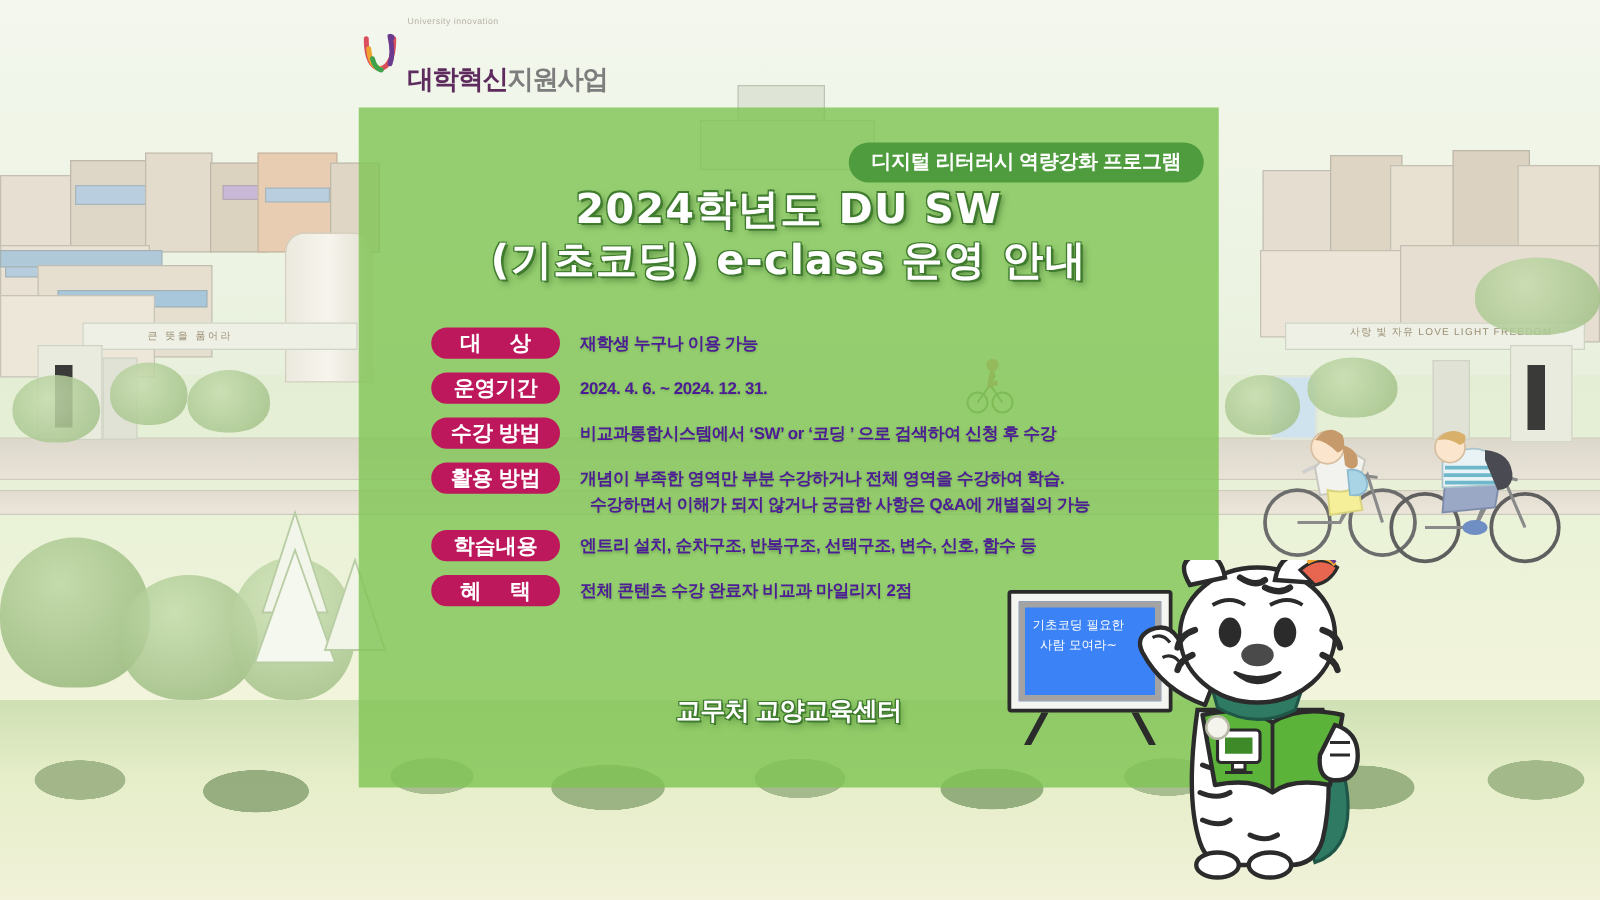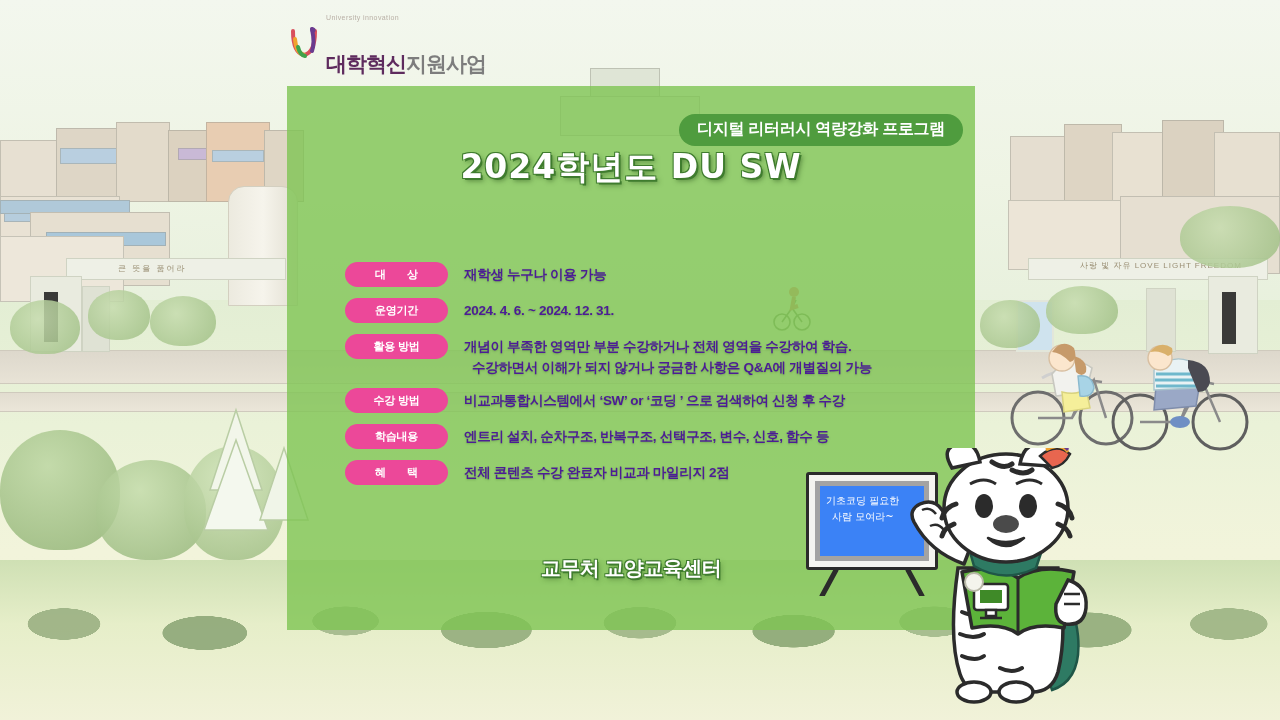--- a/index.html
+++ b/index.html
@@ -94,21 +94,21 @@
     font-family:"DejaVu Sans","Liberation Sans",sans-serif;
   }
   .title .l2 { display:block; }
 
   
   .rows { position:absolute; left:58px; top:176px; right:14px; }
   .row { display:flex; align-items:flex-start; margin-bottom:11px; }
   .row.tall { margin-bottom:9px; }
   .pill {
     flex:0 0 auto; width:103px; height:25px; border-radius:13px;
-    background:#ec4899; color:#fff; font-size:11px; font-weight:bold;
+    background:#be185d; color:#fff; font-size:17px; font-weight:bold;
     display:flex; align-items:center; justify-content:center;
     letter-spacing:-.2px; white-space:nowrap;
   }
   .pill.spaced { letter-spacing:9px; text-indent:9px; }
   .row-val {
     margin-left:16px; color:#4c1d95; font-weight:bold; font-size:13.5px;
     line-height:1.55; letter-spacing:-.3px;
     text-shadow:0 1px 2px rgba(60,110,40,.35);
     padding-top:3px;
   }
@@ -267,50 +267,51 @@
       <span class="logo-ko nosel"><span class="k1">대학혁신</span><span class="k2">지원사업</span></span>
     </span>
   </div>
 
   <div class="panel">
 
     <div class="badge nosel">디지털 리터러시 역량강화 프로그램</div>
 
     <div class="title nosel">
       <span>2024학년도 DU SW</span>
+      <span class="l2">(기초코딩) e-class 운영 안내</span>
     </div>
 
     <div class="rows">
 
       <div class="row">
         <div class="pill spaced nosel">대  상</div>
         <div class="row-val nosel">
           <span class="vline">재학생 누구나 이용 가능</span>
         </div>
       </div>
 
       <div class="row">
         <div class="pill nosel">운영기간</div>
         <div class="row-val nosel">
           <span class="vline">2024. 4. 6. ~ 2024. 12. 31.</span>
         </div>
       </div>
 
+      <div class="row">
+        <div class="pill nosel">수강 방법</div>
+        <div class="row-val nosel">
+          <span class="vline"> 비교과통합시스템에서 ‘SW’ or ‘코딩 ’ 으로 검색하여 신청 후 수강</span>
+        </div>
+      </div>
+
       <div class="row tall">
         <div class="pill nosel">활용 방법</div>
         <div class="row-val nosel">
           <span class="vline">개념이 부족한 영역만 부분 수강하거나 전체 영역을 수강하여 학습.</span>
           <span class="vline ind"> 수강하면서 이해가 되지 않거나 궁금한 사항은 Q&amp;A에 개별질의 가능</span>
-        </div>
-      </div>
-
-      <div class="row">
-        <div class="pill nosel">수강 방법</div>
-        <div class="row-val nosel">
-          <span class="vline"> 비교과통합시스템에서 ‘SW’ or ‘코딩 ’ 으로 검색하여 신청 후 수강</span>
         </div>
       </div>
 
       <div class="row">
         <div class="pill nosel">학습내용</div>
         <div class="row-val nosel">
           <span class="vline">엔트리 설치, 순차구조, 반복구조, 선택구조, 변수, 신호, 함수 등</span>
         </div>
       </div>
 

